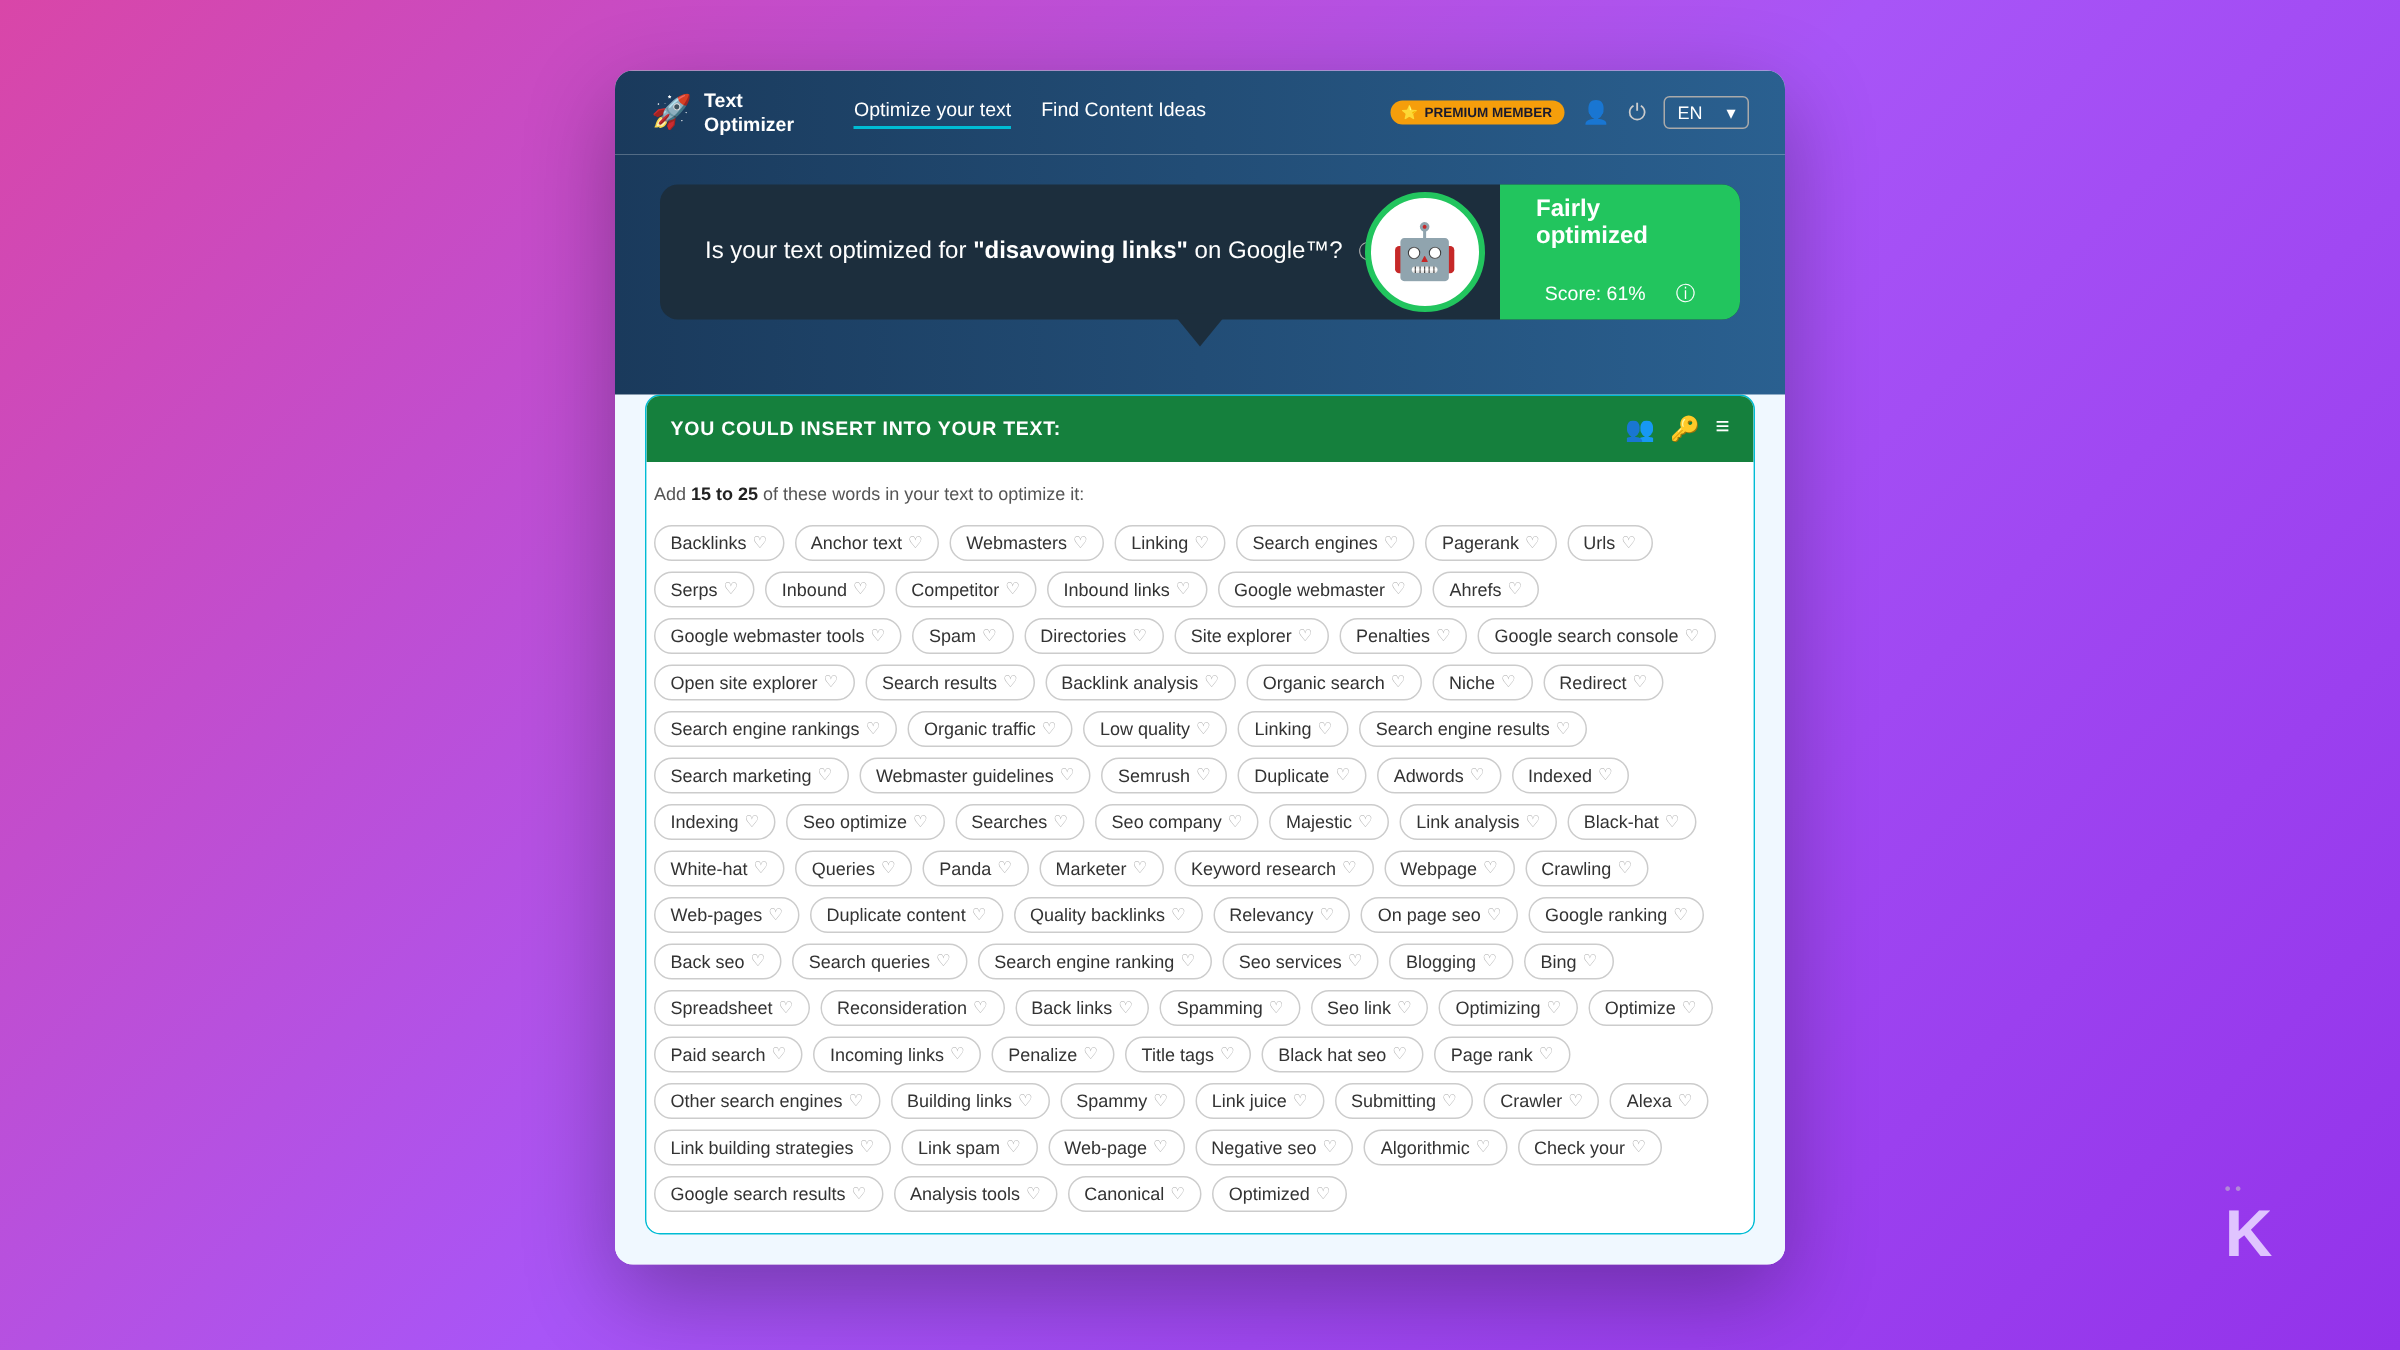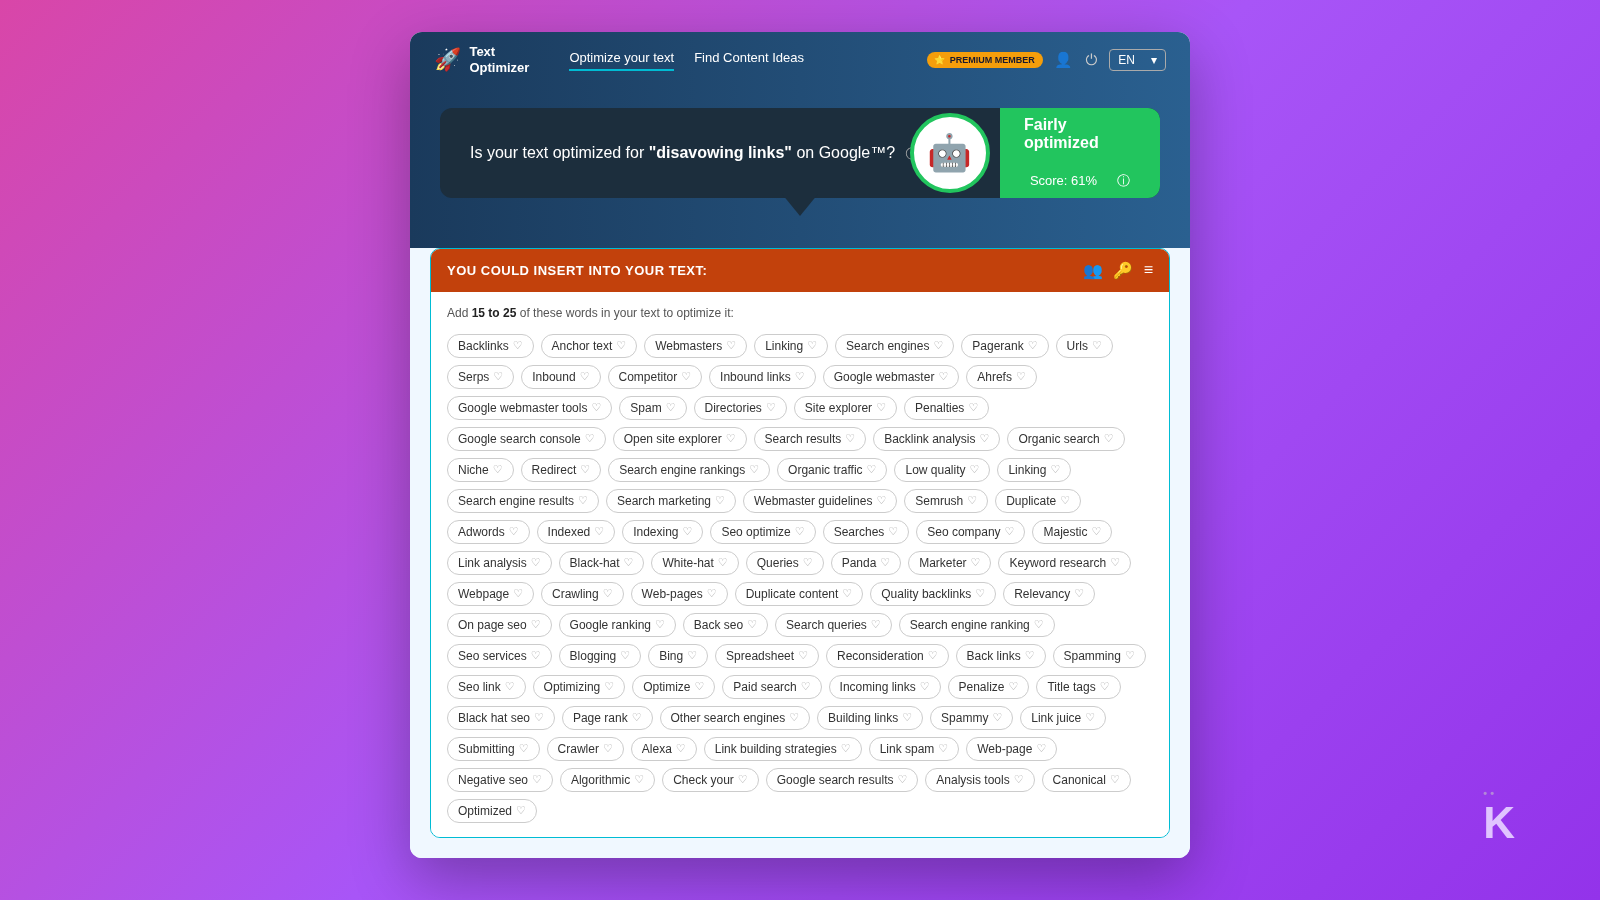--- a/index.html
+++ b/index.html
@@ -189,21 +189,21 @@
       padding: 0 20px 20px 20px;
     }
 
     
     .suggestions-panel {
       border-radius: 10px;
       overflow: hidden;
       border: 1px solid #00bcd4;
     }
     .suggestions-header {
-      background: #c2410c;
+      background: #15803d;
       padding: 12px 16px;
       display: flex;
       align-items: center;
       justify-content: space-between;
     }
     .suggestions-title {
       color: #fff;
       font-size: 13px;
       font-weight: 700;
       letter-spacing: 0.5px;
@@ -213,21 +213,21 @@
       gap: 10px;
     }
     .header-icon {
       color: #fff;
       font-size: 16px;
       cursor: pointer;
     }
 
     .suggestions-body {
       background: #fff;
-      padding: 14px 16px;
+      padding: 14px 5px;
     }
     .add-instruction {
       font-size: 12px;
       color: #555;
       margin-bottom: 14px;
     }
     .add-instruction strong {
       font-weight: 700;
       color: #222;
     }

